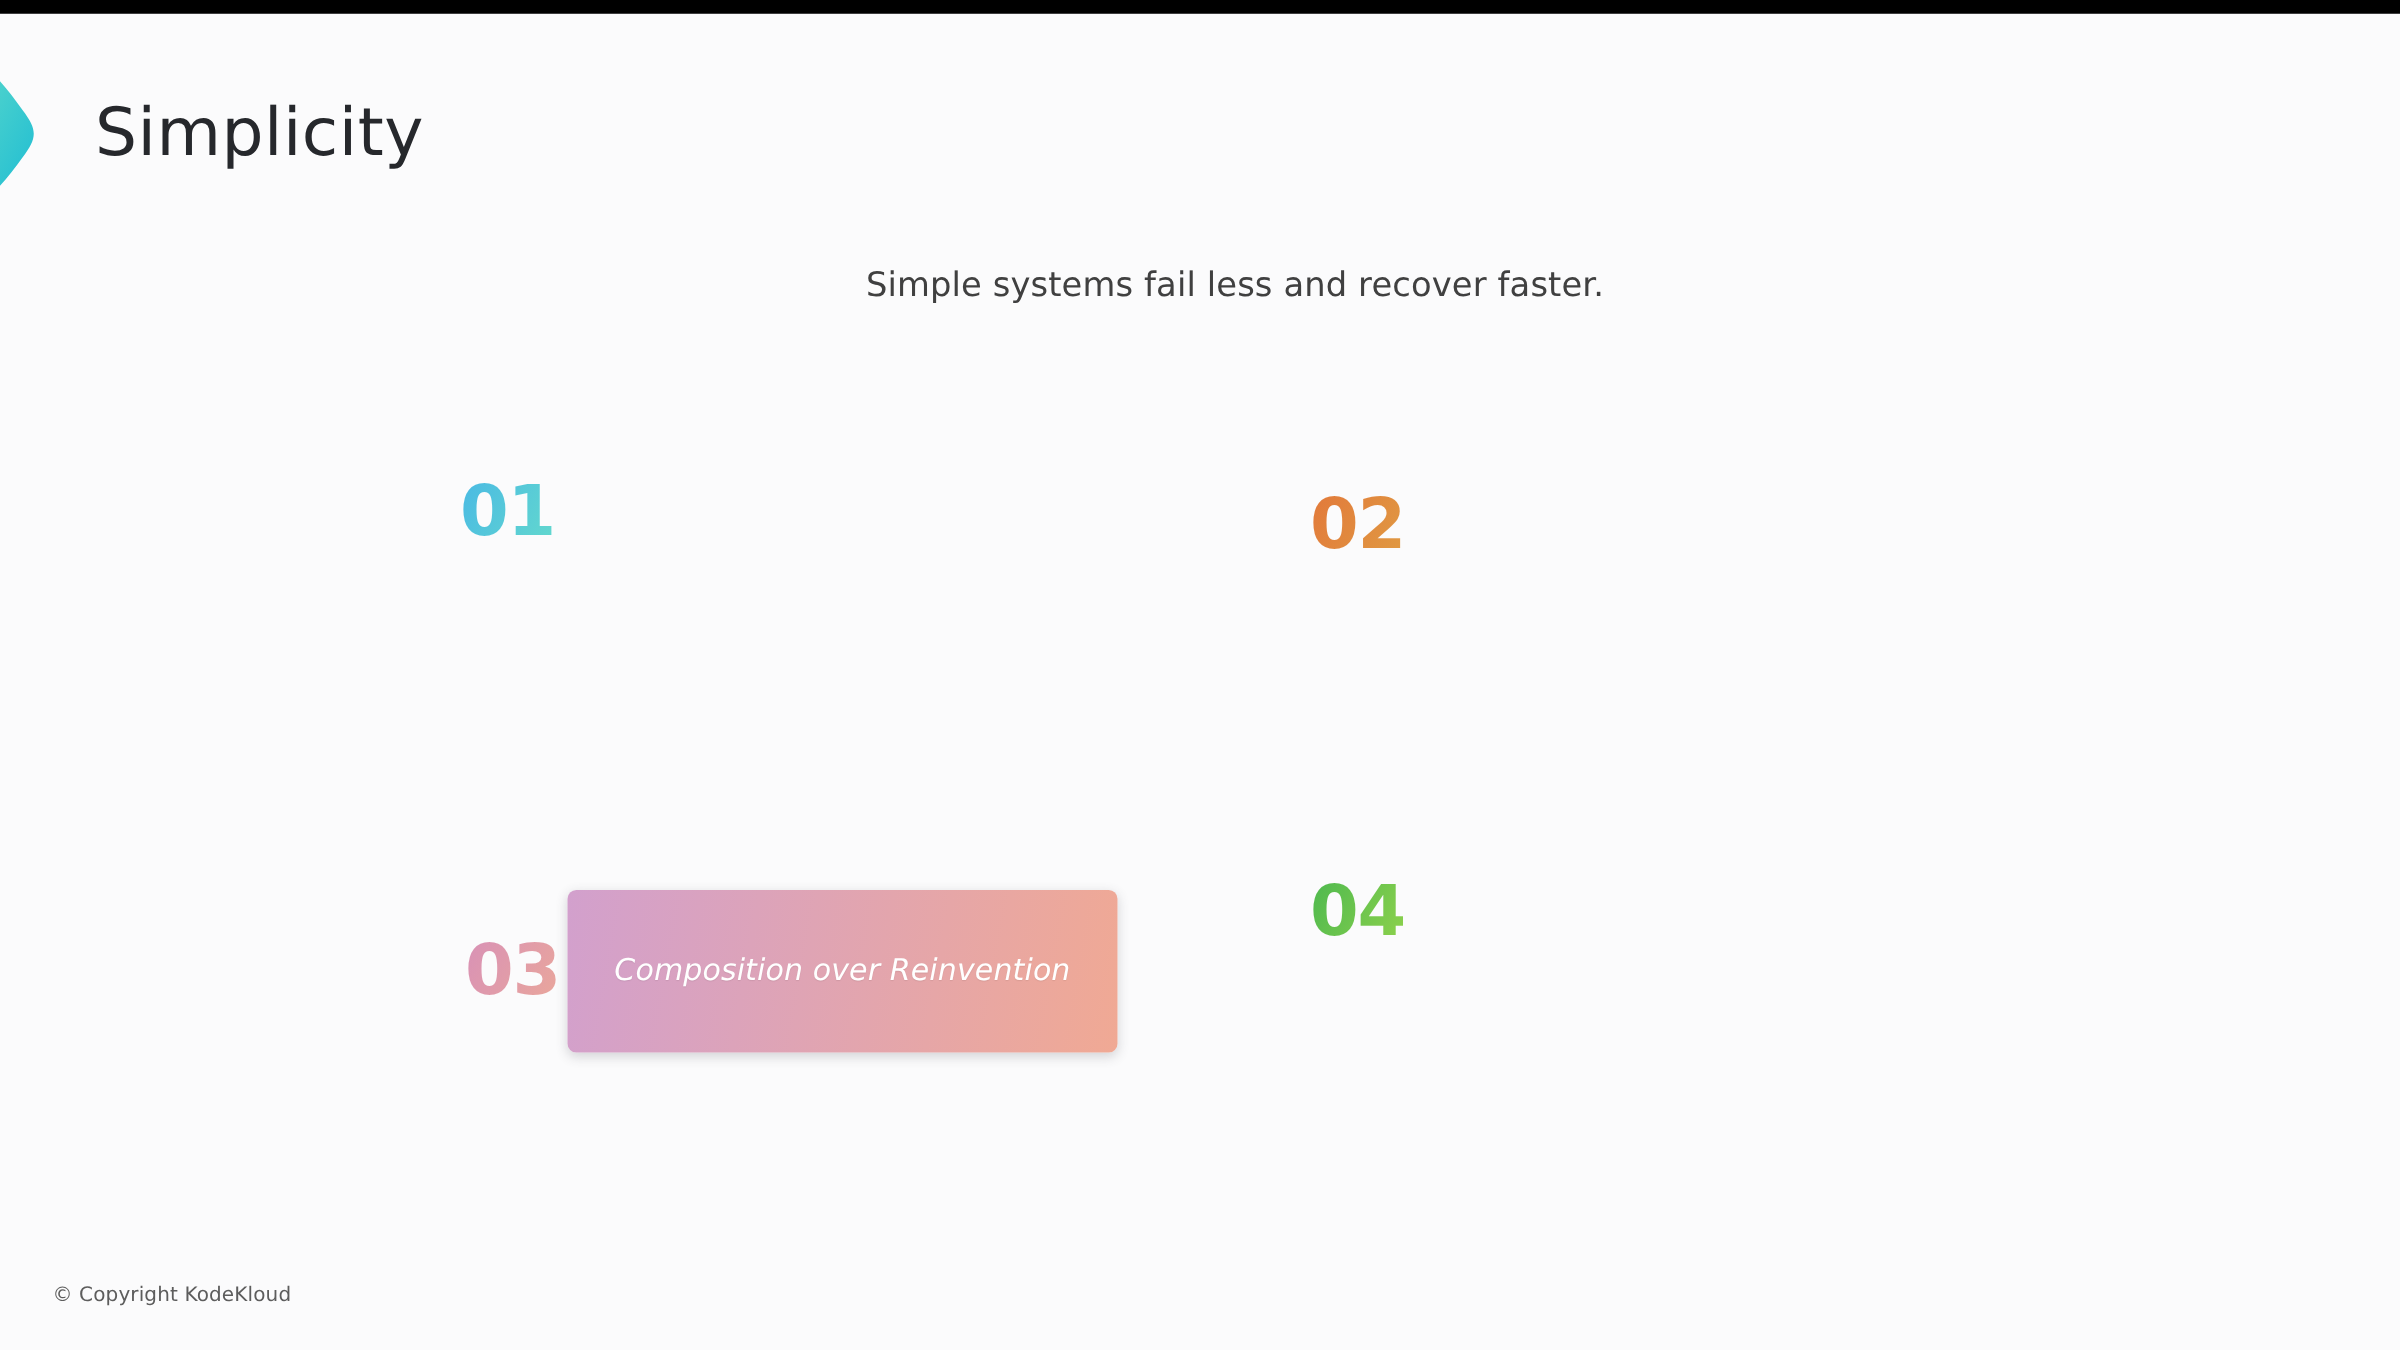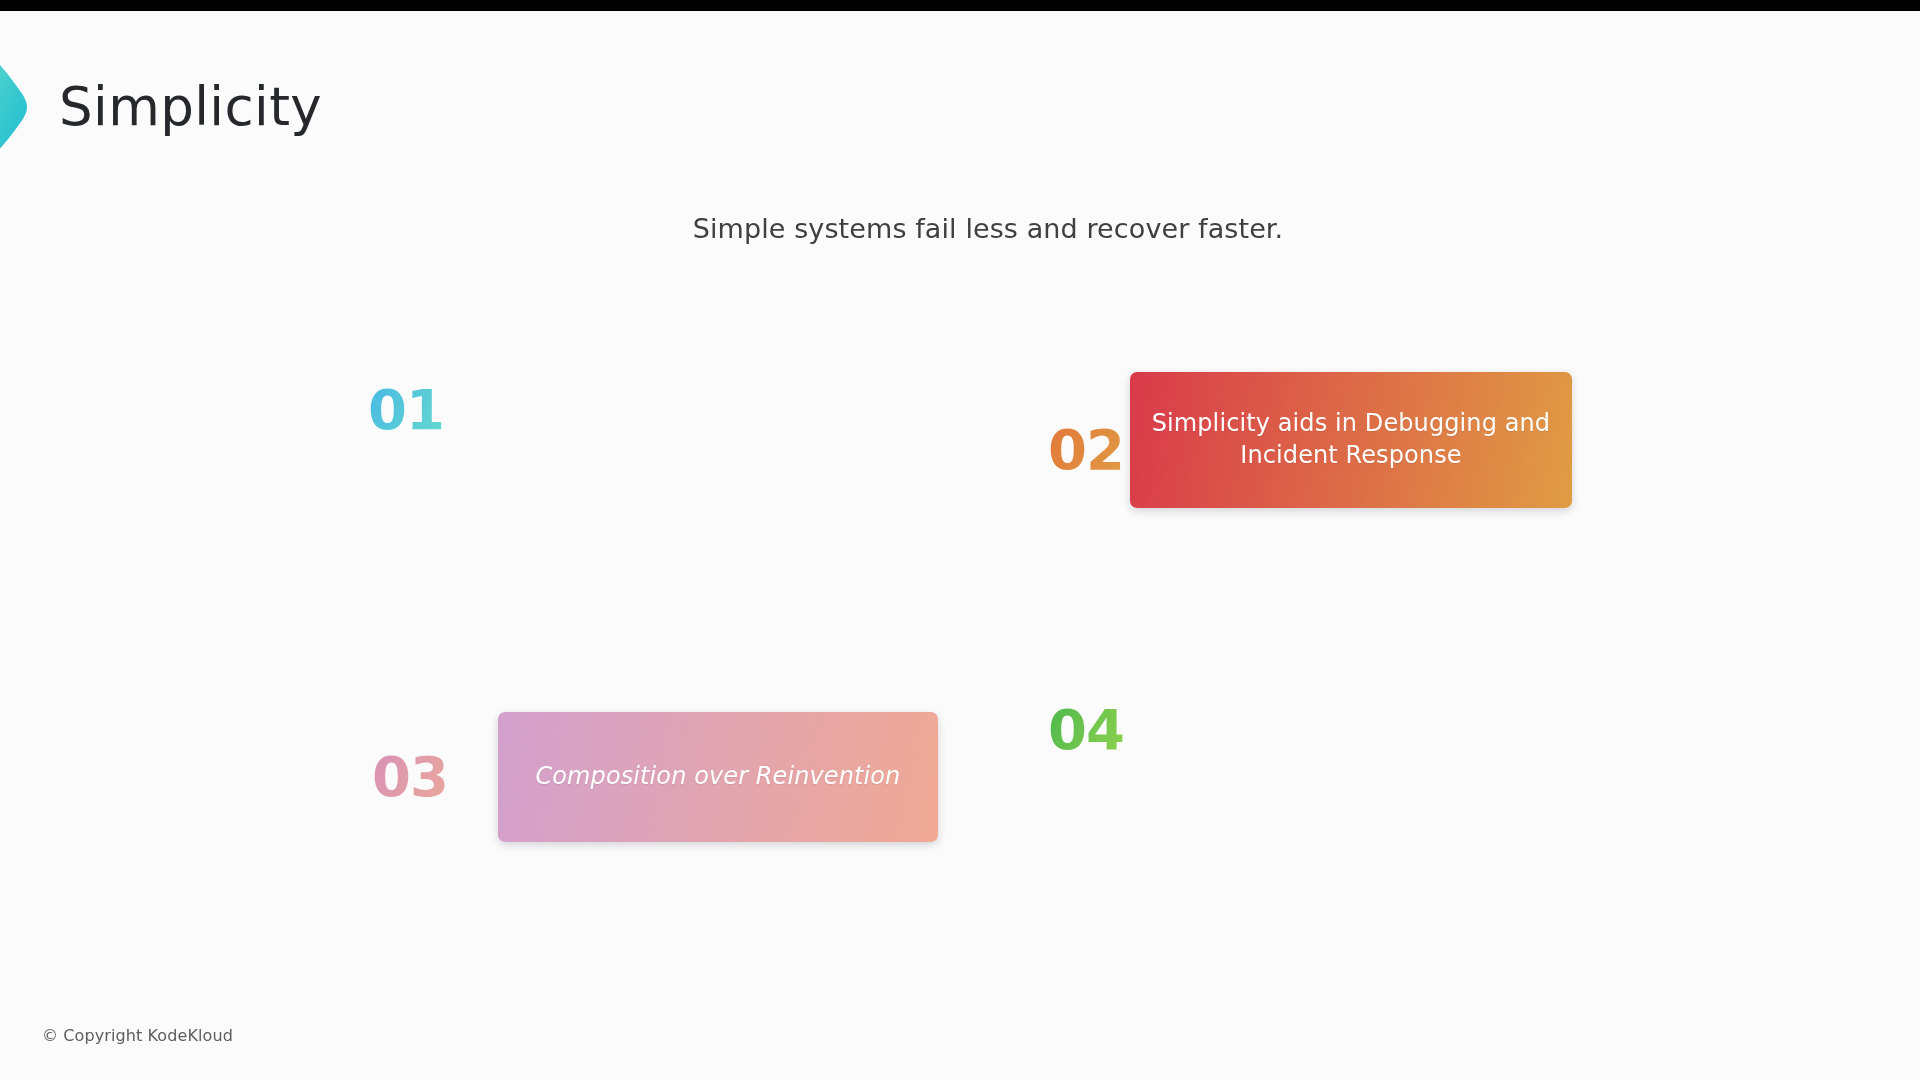--- a/index.html
+++ b/index.html
@@ -38,21 +38,21 @@
     top: 26px;
     width: 110px;
     height: 160px;
     pointer-events: none;
   }
   .logo-wrap svg { display: block; }
 
   
   .title {
     position: absolute;
-    left: 59px;
+    left: 76px;
     top: 78px;
     font-family: "DejaVu Sans", sans-serif;
     font-size: 53px;
     font-weight: 400;
     letter-spacing: 0.4px;
     color: #26282c;
     line-height: 1.1;
     white-space: nowrap;
   }
 
@@ -116,21 +116,21 @@
     color: #ffffff;
     text-align: center;
     line-height: 1.32;
     letter-spacing: 0.1px;
     text-shadow: 0 1px 1px rgba(0,0,0,0.08);
   }
 
   
   #unit-1 { left: 368px; top: 382px; }
   #unit-2 { left: 1048px; top: 372px; }
-  #unit-3 { left: 372px; top: 712px; gap: 44px; }
+  #unit-3 { left: 372px; top: 712px; }
   #unit-4 { left: 1048px; top: 702px; }
 
   #unit-1 .card-box { width: 442px; height: 128px; }
   #unit-2 .card-box { width: 442px; height: 136px; }
   #unit-3 .card-box { width: 440px; height: 130px; }
   #unit-4 .card-box { width: 442px; height: 136px; }
 
   
   .footer {
     position: absolute;
@@ -168,23 +168,20 @@
   <div class="subtitle" style="color: #404040; margin-left: 28px;">Simple systems fail less and recover faster.</div>
 
   <div class="grid">
 
     <div class="card-unit" id="unit-1">
       <div class="card-number" style="background-image: linear-gradient(120deg, rgb(74, 185, 228), rgb(99, 217, 205));">01</div>
     </div>
 
     <div class="card-unit" id="unit-2">
       <div class="card-number" style="background-image: linear-gradient(120deg, rgb(226, 120, 58), rgb(224, 155, 67)); margin-top: 20px;">02</div>
-      <div class="card-box" style="background-image: linear-gradient(100deg, rgb(217, 58, 74) 0%, rgb(224, 156, 68) 100%);">
-        <div class="card-label">Simplicity aids in Debugging and Incident Response</div>
-      </div>
     </div>
 
     <div class="card-unit" id="unit-3">
       <div class="card-number" style="background-image: linear-gradient(120deg, rgb(216, 145, 183), rgb(234, 167, 154));">03</div>
       <div class="card-box" style="background-image: linear-gradient(100deg, rgb(210, 160, 205) 0%, rgb(240, 169, 148) 100%); font-style: italic;">
         <div class="card-label">Composition over Reinvention</div>
       </div>
     </div>
 
     <div class="card-unit" id="unit-4">

